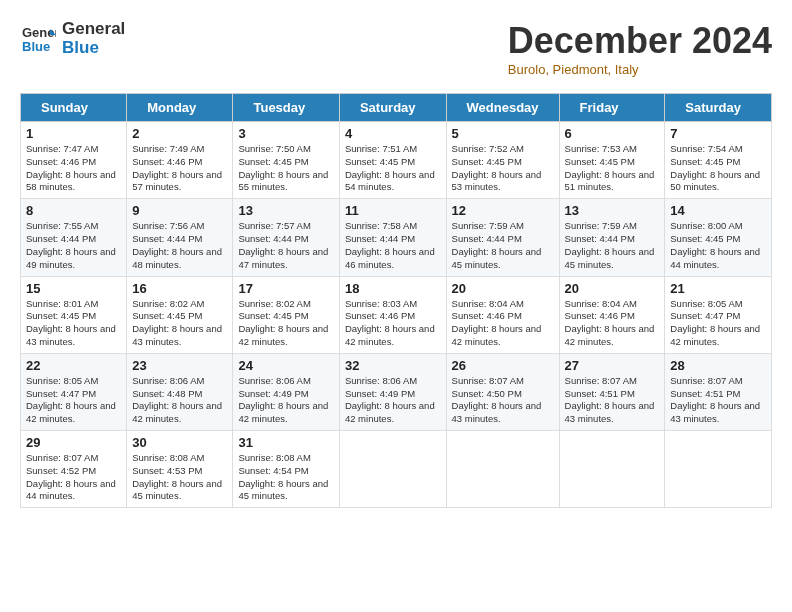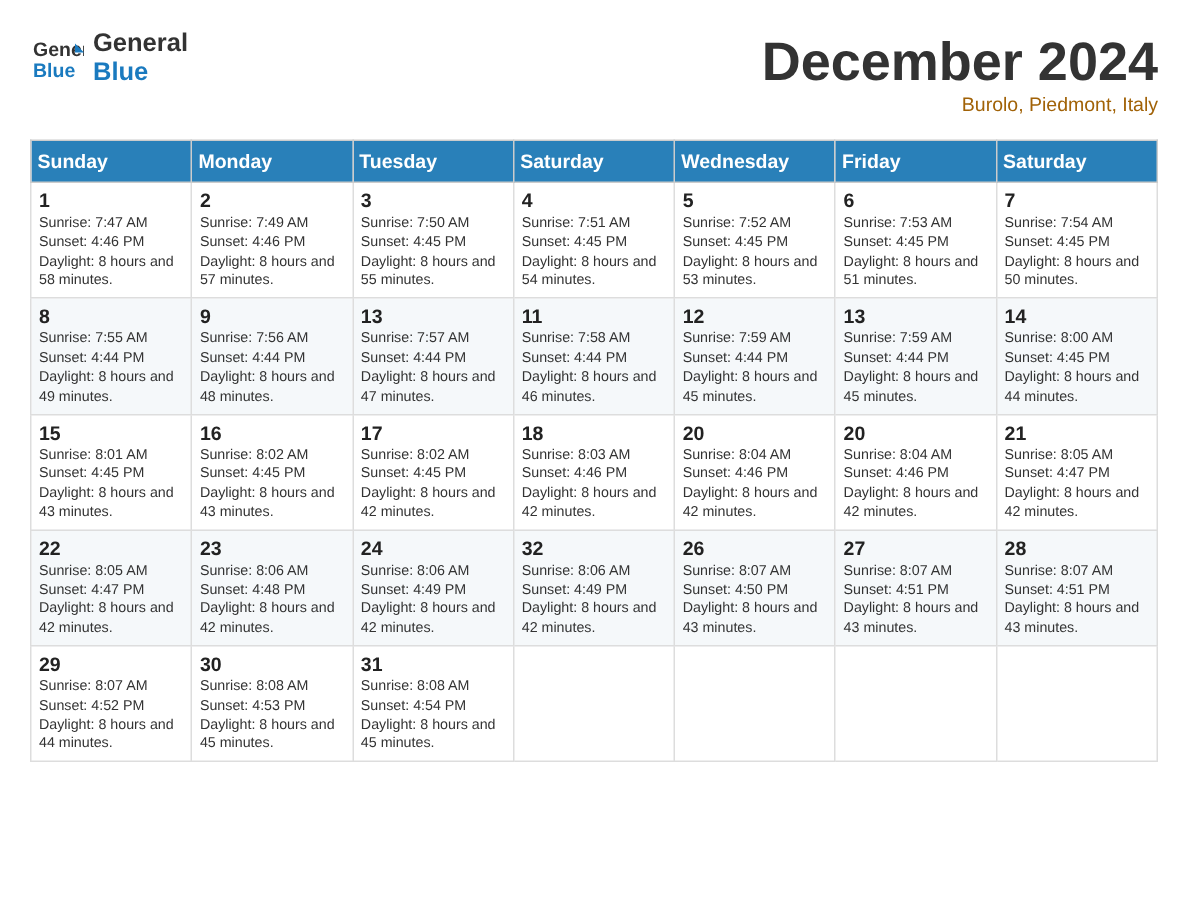--- a/index.html
+++ b/index.html
@@ -19,42 +19,41 @@
     .logo {
       display: flex;
       align-items: center;
       gap: 4px;
     }
     .logo-icon {
       width: 36px;
       height: 36px;
     }
     .title-block {
-      text-align: right;
     }
     .month-title {
       font-size: 36px;
       font-weight: bold;
       color: #333;
     }
     .subtitle {
       font-size: 13px;
       color: #a16207;
     }
     .calendar {
       width: 100%;
       border-collapse: collapse;
       border: 1px solid #ccc;
     }
     .calendar th {
       background-color: #2980b9;
       color: #fff;
       font-size: 13px;
       font-weight: bold;
-      padding: 6px 4px;
+      padding: 6px 20px;
       text-align: left;
       border: 1px solid #ccc;
     }
     .calendar td {
       vertical-align: top;
       padding: 4px 5px;
       border: 1px solid #ddd;
       font-size: 10px;
       color: #333;
       width: calc(100% / 7);

